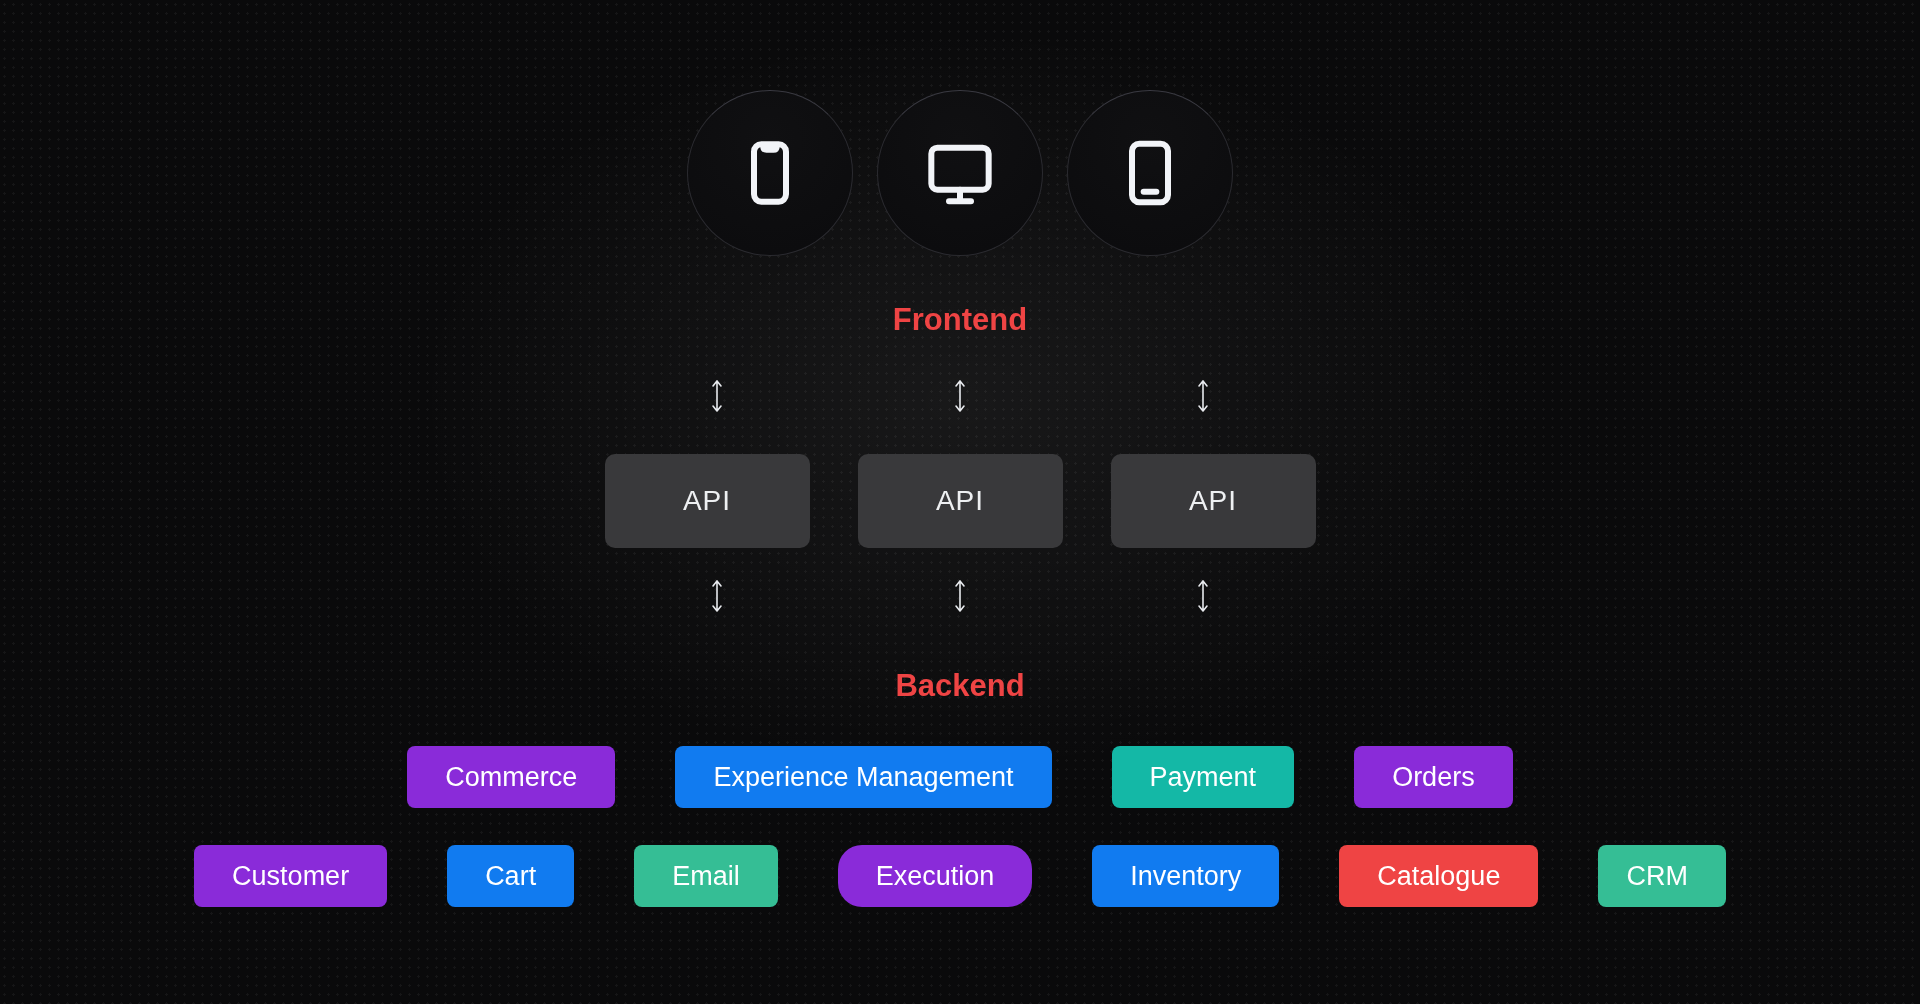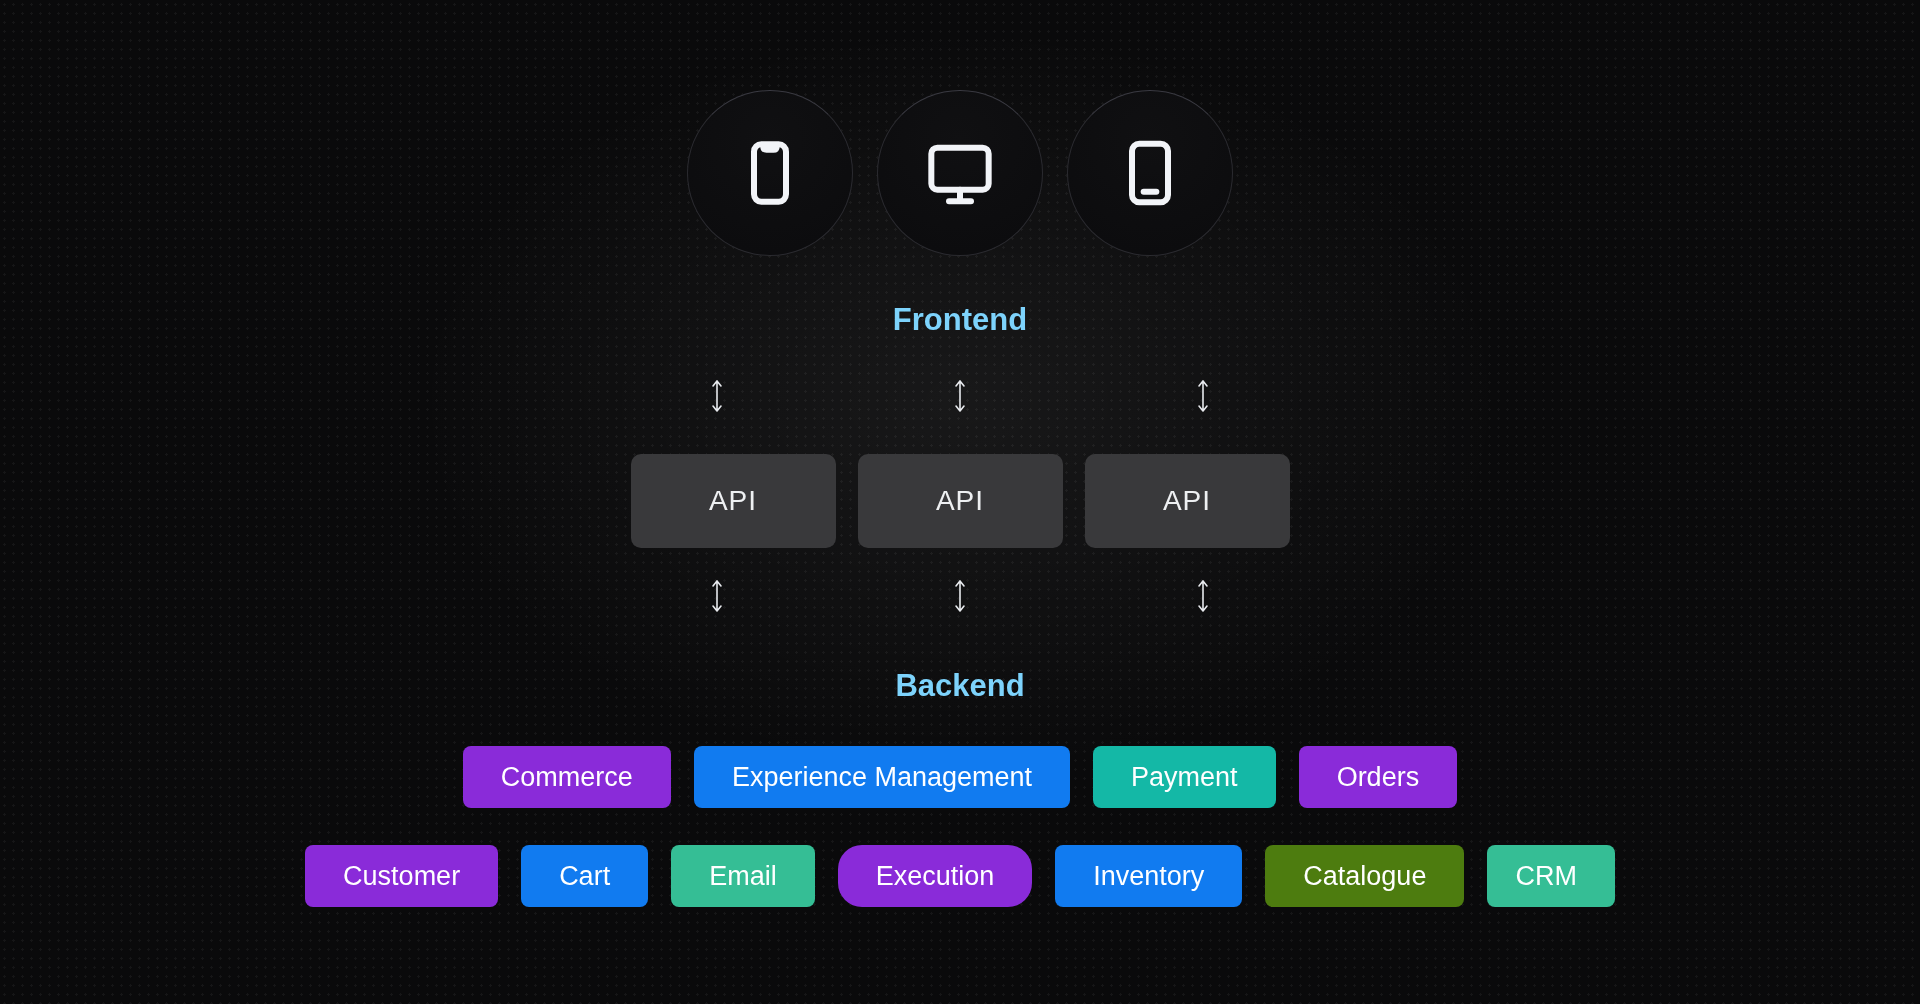--- a/index.html
+++ b/index.html
@@ -23,38 +23,38 @@
     width:164px;height:164px;border-radius:50%;
     background:radial-gradient(circle at 50% 30%, #101012, #0b0b0d);
     border:1px solid #2b2b30;
     border-top-color:#3a3a42;
     display:flex;align-items:center;justify-content:center;
   }
   .device-circle svg{width:80px;height:80px;stroke:#f2f4f8;fill:none;
     stroke-width:1.8;stroke-linecap:round;stroke-linejoin:round;}
   
   .section-title{
-    margin-top:46px;font-size:31px;font-weight:700;color:#7dd3fc;line-height:36px;
+    margin-top:46px;font-size:31px;font-weight:700;color:#ef4444;line-height:36px;
   }
   .section-title.backend{margin-top:54px;}
   
   .arrow-row{display:flex;gap:38px;margin-top:40px;}
   .arrow-row.below{margin-top:30px;}
   .arrow-cell{width:205px;display:flex;justify-content:center;}
   .arrow-cell svg{width:18px;height:36px;stroke:#e8eaee;fill:none;
     stroke-width:1.6;stroke-linecap:round;stroke-linejoin:round;}
   
-  .api-row{display:flex;gap:22px;margin-top:40px;text-align:right;}
+  .api-row{display:flex;gap:48px;margin-top:40px;text-align:right;}
   .api-box{
     width:205px;height:94px;border-radius:10px;background:#39393b;
     display:flex;align-items:center;justify-content:center;
     color:#eef0f2;font-size:28px;letter-spacing:1px;
   }
   
-  .pill-row{display:flex;gap:23px;margin-top:42px;}
+  .pill-row{display:flex;gap:60px;margin-top:42px;}
   .pill-row.second{margin-top:37px;}
   .pill{
     height:62px;border-radius:8px;padding:0 38px;
     display:flex;align-items:center;justify-content:center;
     color:#ffffff;font-size:27px;white-space:nowrap;
   }
 </style>
 </head>
 <body>
 
@@ -140,17 +140,17 @@
       <div class="pill" style="background: rgb(20, 184, 166);">Payment</div>
       <div class="pill" style="background: rgb(138, 43, 217);">Orders</div>
     </div>
 
   <div class="pill-row second">
       <div class="pill" style="background: rgb(138, 43, 217);">Customer</div>
       <div class="pill" style="background: rgb(17, 123, 240);">Cart</div>
       <div class="pill" style="background: rgb(53, 190, 149);">Email</div>
       <div class="pill" style="background: rgb(138, 43, 217); border-radius: 24px;">Execution</div>
       <div class="pill" style="background: rgb(17, 123, 240);">Inventory</div>
-      <div class="pill" style="background: #4d7c0f;">Catalogue</div>
+      <div class="pill" style="background: #ef4444;">Catalogue</div>
       <div class="pill" style="background: rgb(53, 190, 149); padding-left: 28px;">CRM</div>
     </div>
 
 </div>
 
 </body></html>

